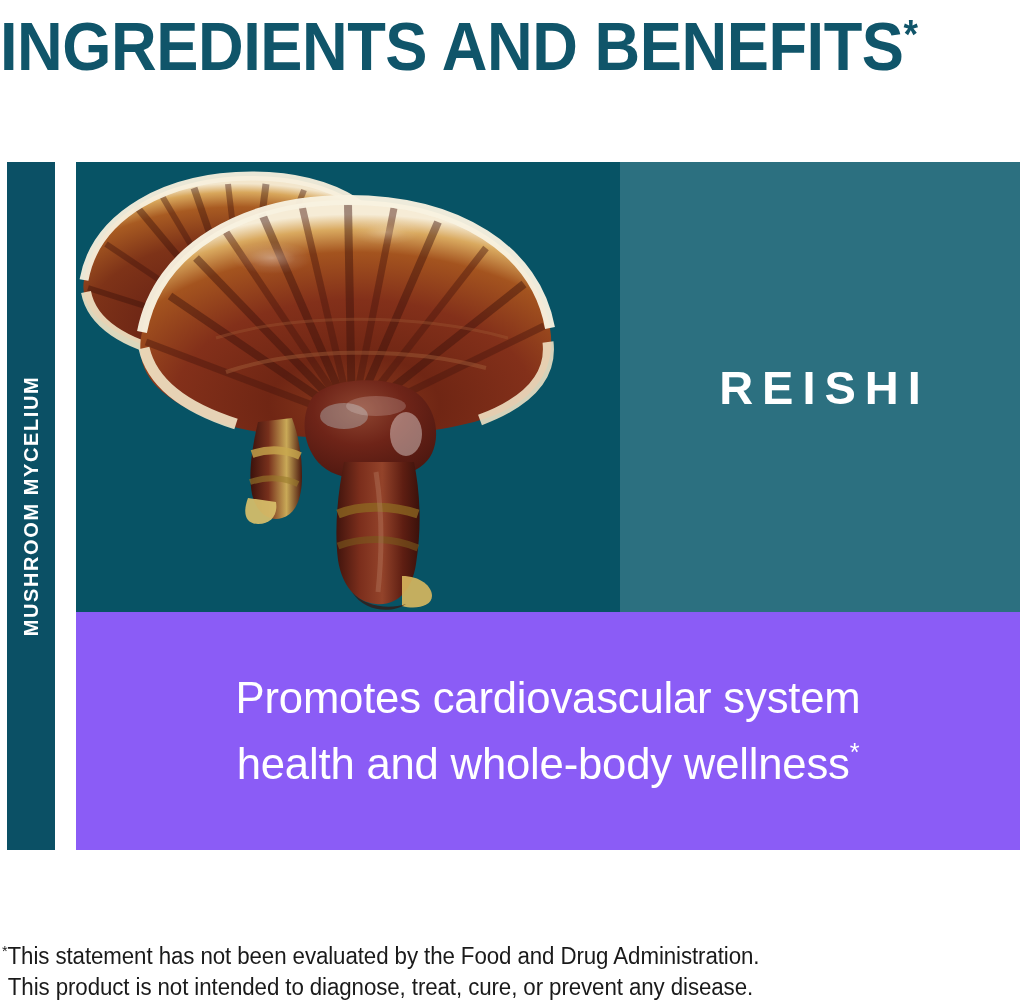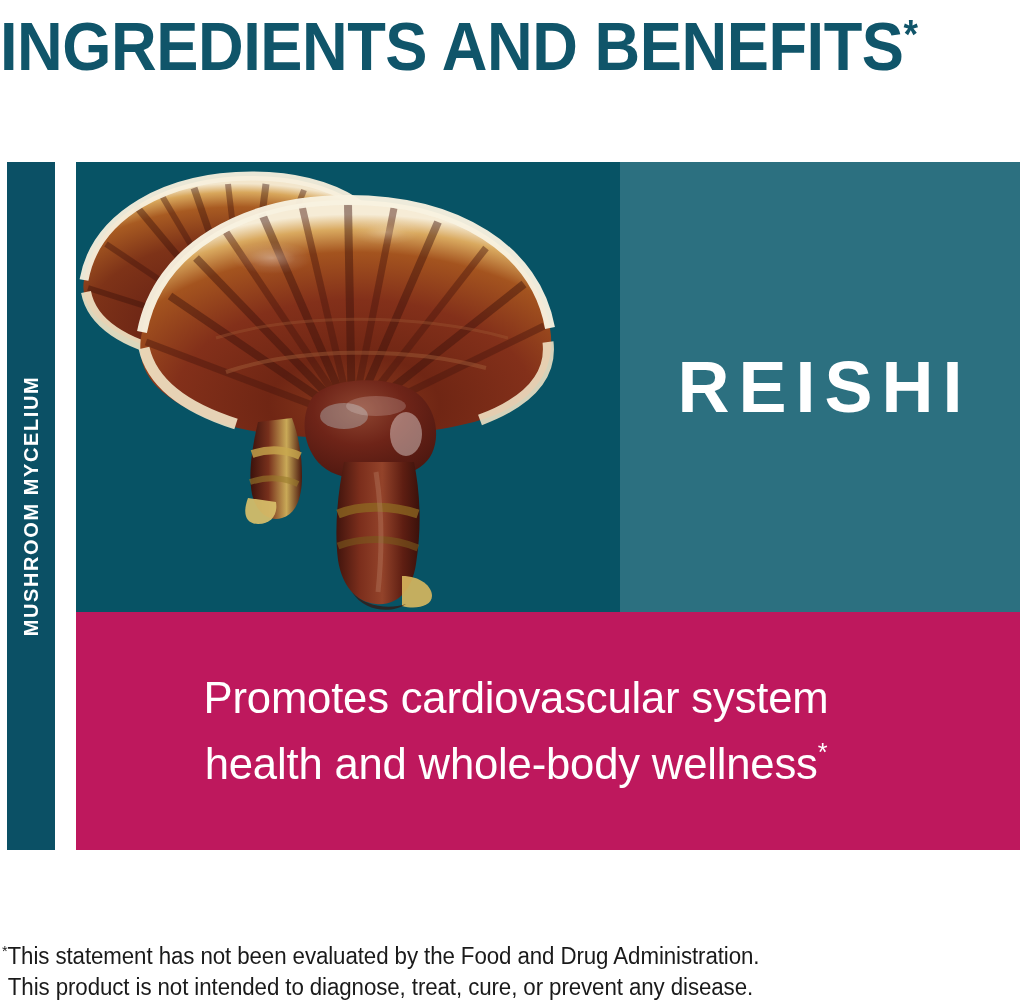--- a/index.html
+++ b/index.html
@@ -102,36 +102,37 @@
     left: 0;
     top: 0;
     width: 400px;
     height: 450px;
     display: flex;
     align-items: center;
     justify-content: center;
     color: #ffffff;
     font-family: "Liberation Sans", sans-serif;
     font-weight: 700;
-    font-size: 72px;
+    font-size: 47px;
     letter-spacing: 9px;
     text-indent: 9px;
     line-height: 1;
   }
 
   
   #card-bottom {
     position: absolute;
     left: 0;
     top: 450px;
     width: 944px;
     height: 238px;
-    background: #be185d;
+    background: #8b5cf6;
     display: flex;
     align-items: center;
+    justify-content: center;
   }
   #benefit-text {
     width: 880px;
     text-align: center;
     color: #ffffff;
     font-family: "Liberation Sans", sans-serif;
     font-weight: 400;
     font-size: 45px;
     line-height: 54px;
     letter-spacing: -0.2px;

